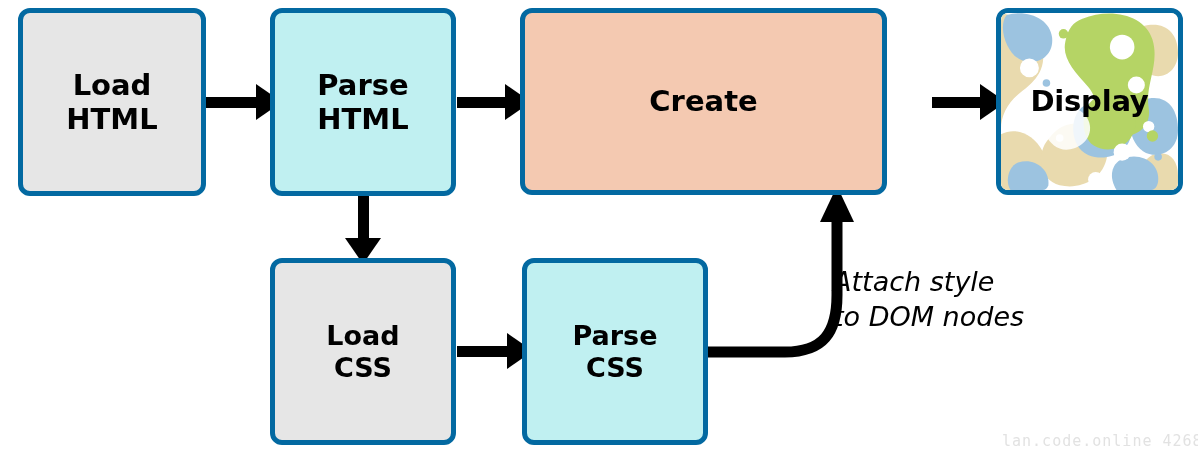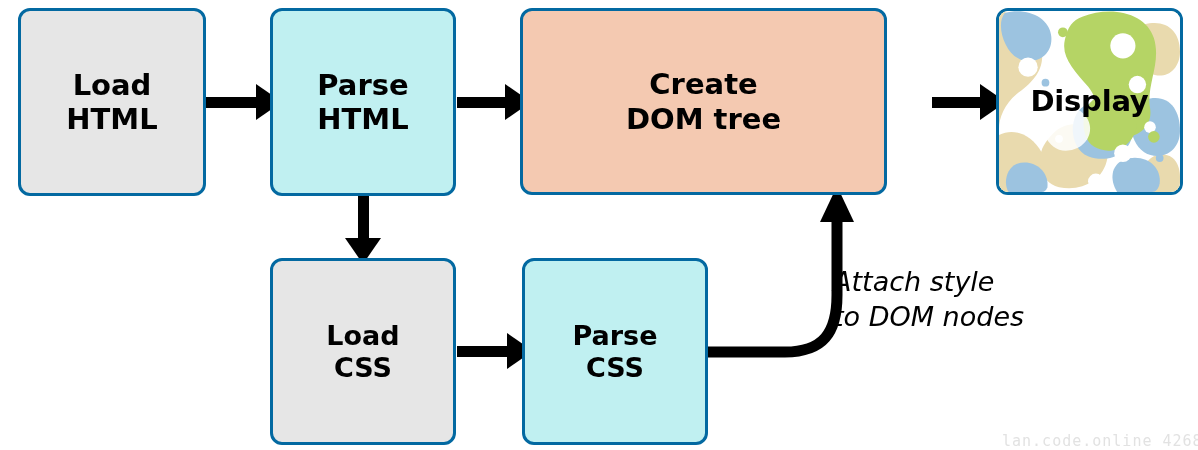--- a/index.html
+++ b/index.html
@@ -13,21 +13,21 @@
   #canvas {
     position: relative;
     width: 1198px;
     height: 450px;
     background: #ffffff;
     overflow: hidden;
   }
   .node {
     position: absolute;
     box-sizing: border-box;
-    border: 3px solid #0369a1;
+    border: 5px solid #0369a1;
     border-radius: 12px;
     display: flex;
     flex-direction: column;
     align-items: center;
     justify-content: center;
     text-align: center;
     color: #000000;
     font-weight: 700;
     line-height: 1.18;
     z-index: 3;
@@ -174,21 +174,20 @@
     <span class="line">HTML</span>
   </div>
 
   <div class="node" id="node-parse-html">
     <span class="line">Parse</span>
     <span class="line">HTML</span>
   </div>
 
   <div class="node" id="node-create-dom">
     <span class="line">Create</span>
-    <span class="line">DOM tree</span>
   </div>
 
   <div class="node" id="node-display">
     <svg class="blob-svg" viewBox="0 0 187 187" preserveAspectRatio="none">
       <rect x="0" y="0" width="187" height="187" fill="#ffffff"></rect>
 
       <path d="M0,0 C22,4 40,16 44,38 C48,62 34,74 18,86 C6,96 0,110 0,122 Z" fill="#e9daae"></path>
       <path d="M0,128 C16,120 34,128 44,146 C54,164 50,180 40,187 L0,187 Z" fill="#e9daae"></path>
       <path d="M70,118 C96,112 116,128 112,152 C108,176 84,187 62,182 C40,176 38,150 48,136 C55,126 62,120 70,118 Z" fill="#e9daae"></path>
       <path d="M150,14 C172,8 187,20 187,42 C187,62 170,72 156,64 C142,56 136,26 150,14 Z" fill="#e9daae"></path>

